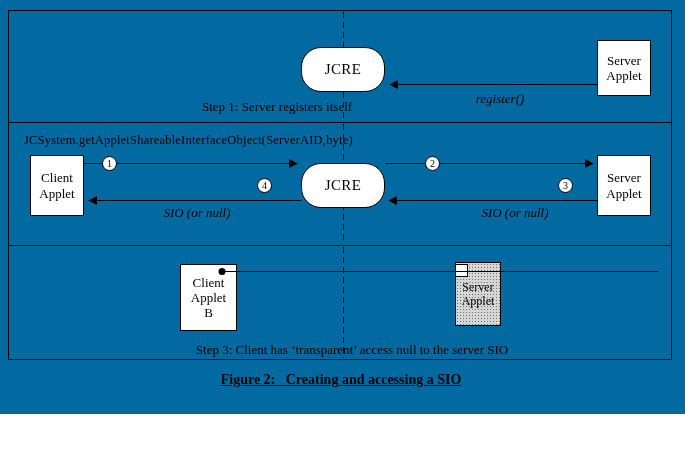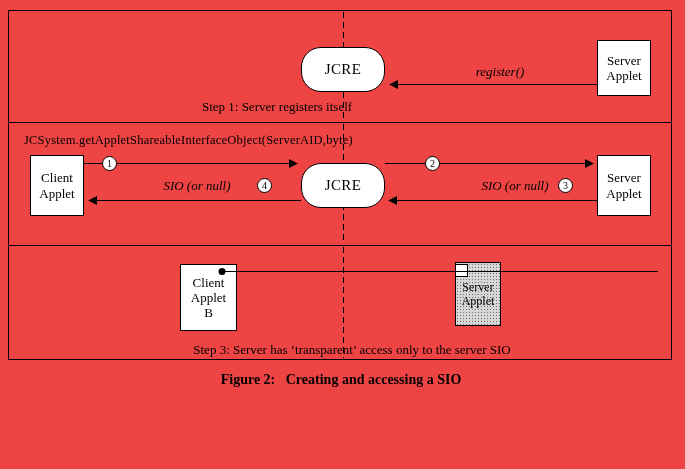--- a/index.html
+++ b/index.html
@@ -1,36 +1,36 @@
 <!DOCTYPE html>
 <html><head>
 <meta charset="utf-8">
 <style>
   * { margin:0; padding:0; box-sizing:border-box; }
   html,body { background:#ffffff; }
   body { font-family:"Liberation Serif", serif; color:#000; }
-  .stage { position:relative; width:685px; height:469px; background:#ef4444; overflow:hidden; }
+  .stage { position:relative; width:685px; height:414px; background:#0369a1; overflow:hidden; }
   .abs { position:absolute; }
   .frame { border:1px solid #000; z-index:0; }
   .divider { background:#000; height:1px; z-index:0; }
   .box {
     border:1px solid #000; background:#fff;
     display:flex; align-items:center; justify-content:center;
     text-align:center; font-size:13px; line-height:1.18;
     white-space:pre-line; z-index:2;
   }
   .rounded { border-radius:20px; font-size:15px; letter-spacing:0.4px; }
   .hatched {
     background-color:#d6d6d6;
     background-image: radial-gradient(#6f6f6f 0.8px, rgba(0,0,0,0) 0.9px);
     background-size:3px 3px;
     font-size:12px;
   }
   .lbl { font-size:13px; z-index:2; white-space:nowrap; }
-  .italic { font-style:italic; }
+  .italic { font-style:italic;margin-top:27px; }
   .center { text-align:center; }
   .calltext { font-size:12.5px; letter-spacing:0.2px; z-index:2; white-space:nowrap; }
   .badge {
     width:15px; height:15px; border:1px solid #000; border-radius:50%;
     background:#fff; display:flex; align-items:center; justify-content:center;
     font-size:10px; line-height:1; z-index:4;
   }
   .figcap { font-size:14px; font-weight:bold; white-space:pre; z-index:2; }
   .port { background:#fff; border:1px solid #000; z-index:2; }
   svg.layer { position:absolute; left:0; top:0; z-index:1; }
@@ -86,22 +86,22 @@
   <div class="abs lbl italic center" style="left:147px;top:178px;width:100px;">SIO (or null)</div>
   <div class="abs lbl italic center" style="left:472px;top:178px;width:86px;">SIO (or null)</div>
 
 
   <div class="abs box" style="left:180px;top:264px;width:57px;height:67px;">Client
 Applet
 B</div>
   <div class="abs box hatched" style="left:455px;top:262px;width:46px;height:64px;">Server
 Applet</div>
   <div class="abs port" style="left:455px;top:264px;width:13px;height:13px;"></div>
-  <div class="abs lbl center" style="left:177px;top:342px;width:350px;">Step 3: Server has ‘transparent’ access only to the server SIO</div>
+  <div class="abs lbl center" style="left:177px;top:342px;width:350px;">Step 3: Client has ‘transparent’ access null to the server SIO</div>
 
   <svg class="layer fg" width="685" height="469">
     <circle cx="222" cy="271.5" r="3.5" fill="#000"></circle>
     <line x1="222" y1="271.5" x2="658" y2="271.5" stroke="#000" stroke-width="1"></line>
   </svg>
 
-  <div class="abs figcap center" style="left:118px;top:372px;width:446px;">Figure 2:   Creating and accessing a SIO</div>
+  <div class="abs figcap center" style="left:118px;top:372px;width:446px;text-decoration:underline;">Figure 2:   Creating and accessing a SIO</div>
 
 </div>
 
 </body></html>

